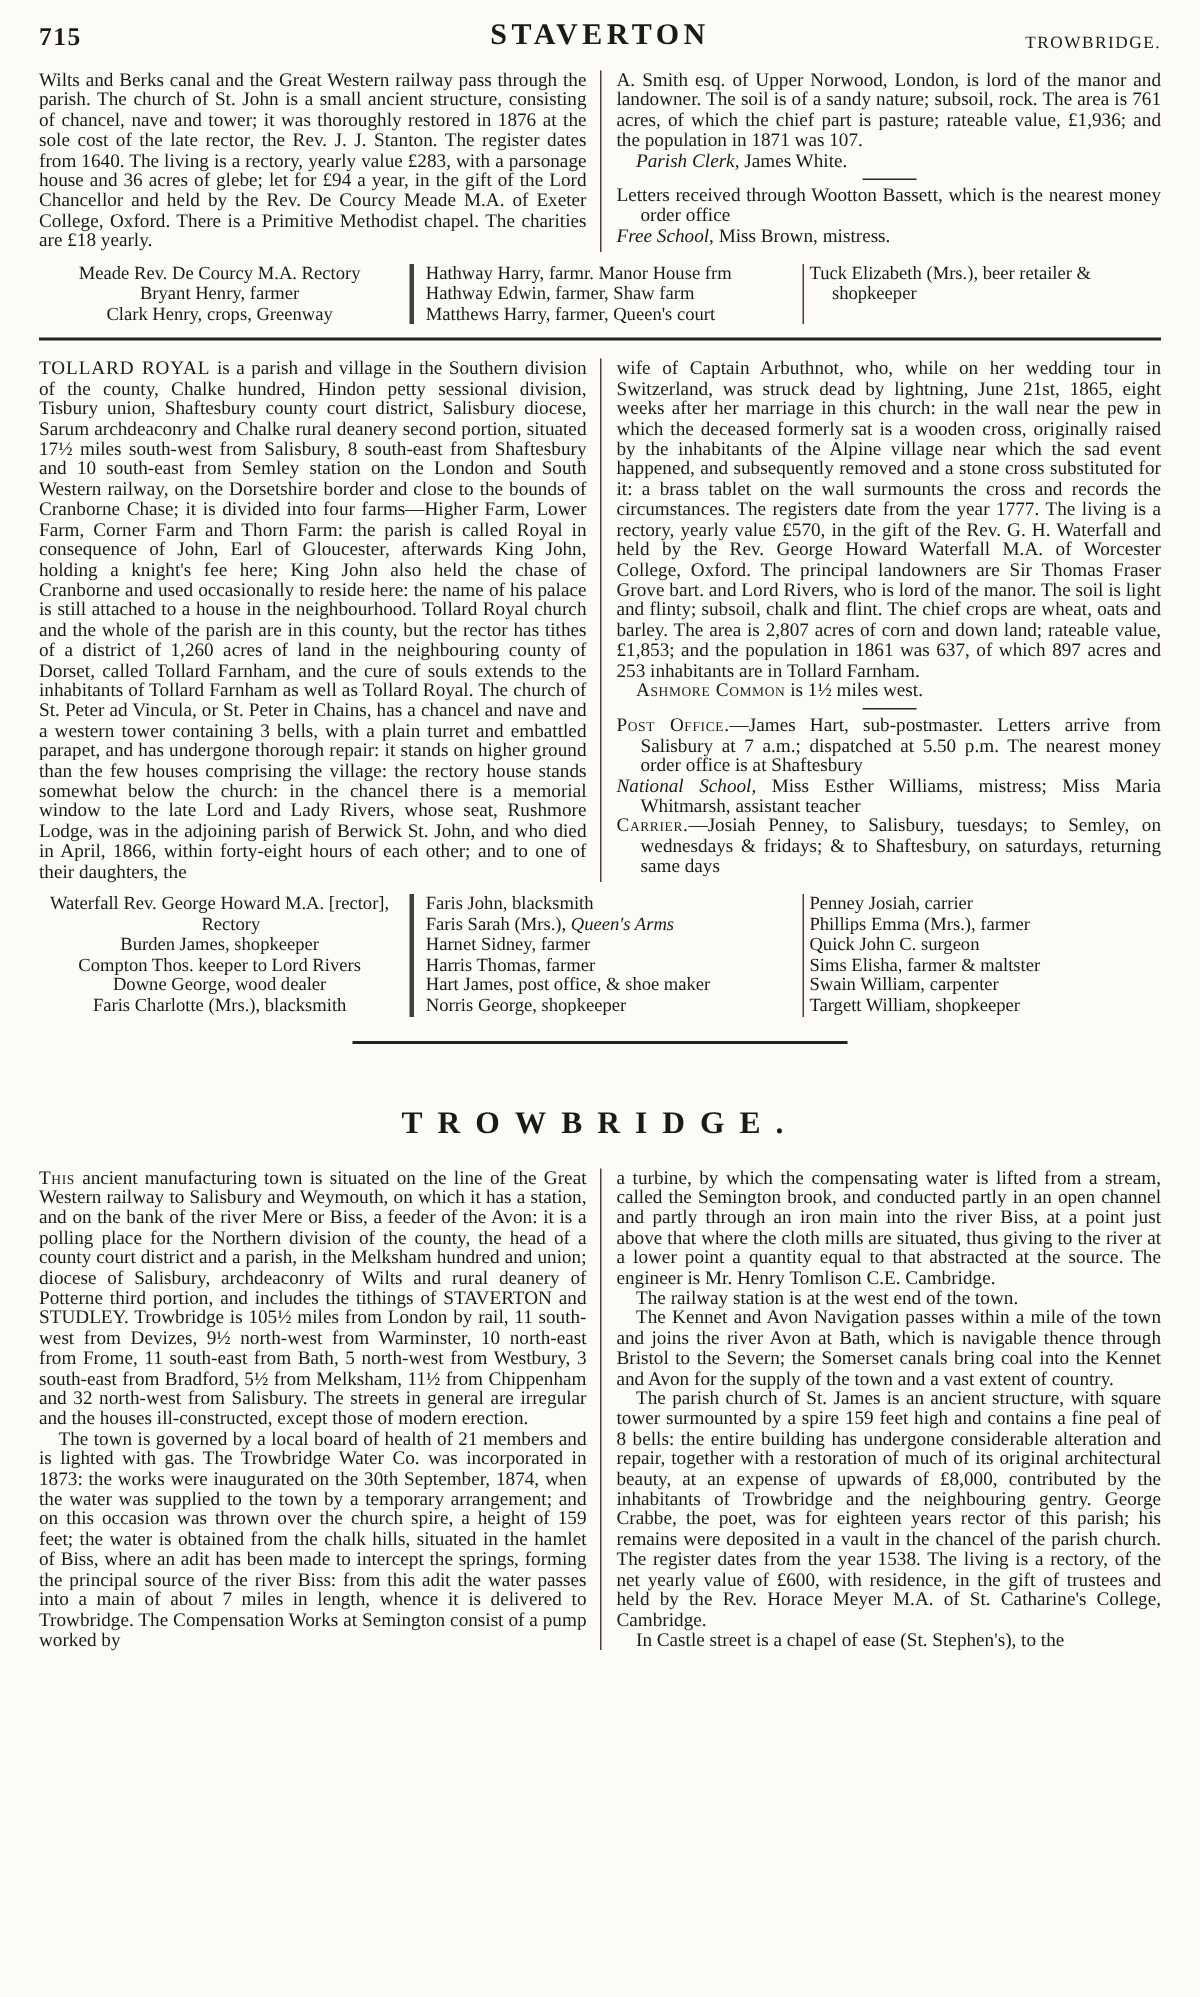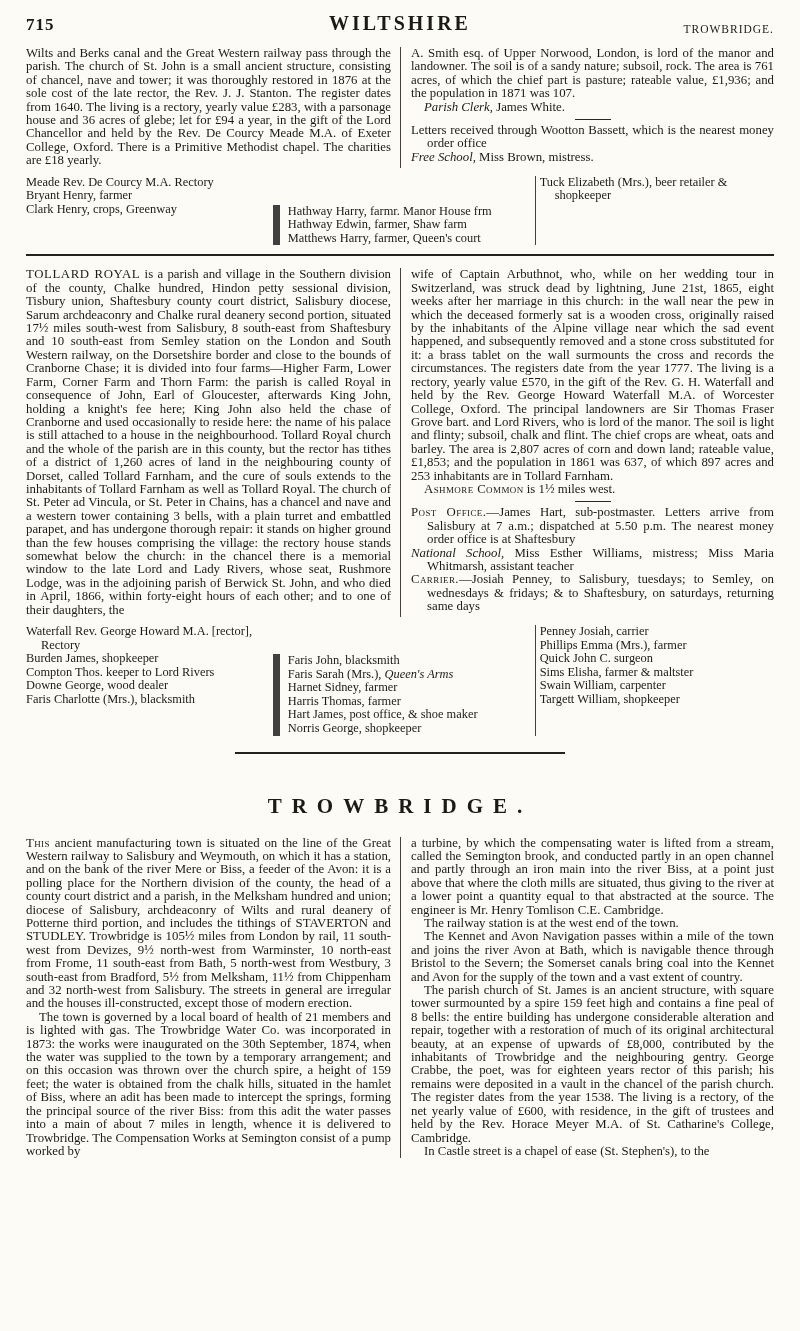--- a/index.html
+++ b/index.html
@@ -22,36 +22,36 @@
   p { margin:0; }
   .indent { text-indent:13px; }
   .hang { padding-left:16px; text-indent:-16px; }
   .ital { font-style:italic; }
   .sc { font-variant:small-caps; letter-spacing:0.4px; }
   .lead-bold { font-weight:normal; letter-spacing:0.6px; }
   .dash-rule { width:36px; border-top:1px solid #2a2823; margin:5px auto 4px; }
   
   .dir { display:flex; font-size:12.4px; line-height:13.6px; margin-top:8px; }
   .dir .dcol { box-sizing:border-box; }
-  .dir .d1 { width:33%; padding-right:6px; }
-  .dir .d2 { width:35%; padding-left:8px; padding-right:6px; border-left:7px solid #404040;margin-top:29px; }
+  .dir .d1 { width:33%; padding-right:6px;text-align:center; }
+  .dir .d2 { width:35%; padding-left:8px; padding-right:6px; border-left:3px solid #404040; }
   .dir .d3 { width:32%; padding-left:4px; border-left:1px solid #44413a; }
   .dir-entry { padding-left:15px; text-indent:-15px; }
   .full-rule { border-top:2px solid #24221d; margin:9px 0 2px; }
   .center-rule { width:330px; border-top:2px solid #24221d; margin:16px auto 0; }
   .trow-title { text-align:center; font-size:21px; font-weight:bold; letter-spacing:10px; margin:40px 0 18px; }
 </style>
 </head>
 <body>
 
 <div class="page">
 
   <div class="hdr">
     <div class="pgnum">715</div>
-    <div class="county">WILTSHIRE</div>
+    <div class="county">STAVERTON</div>
     <div class="running">TROWBRIDGE.</div>
   </div>
 
   <div class="twocol">
     <div class="col lft">
       <p>Wilts and Berks canal and the Great Western railway pass through the parish. The church of St. John is a small ancient structure, consisting of chancel, nave and tower; it was thoroughly restored in 1876 at the sole cost of the late rector, the Rev. J. J. Stanton. The register dates from 1640. The living is a rectory, yearly value £283, with a parsonage house and 36 acres of glebe; let for £94 a year, in the gift of the Lord Chancellor and held by the Rev. De Courcy Meade M.A. of Exeter College, Oxford. There is a Primitive Methodist chapel. The charities are £18 yearly.</p>
     </div>
     <div class="col rgt">
       <p>A. Smith esq. of Upper Norwood, London, is lord of the manor and landowner. The soil is of a sandy nature; subsoil, rock. The area is 761 acres, of which the chief part is pasture; rateable value, £1,936; and the population in 1871 was 107.</p>
       <p class="indent"><span class="ital">Parish Clerk,</span><span> James White.</span></p>

